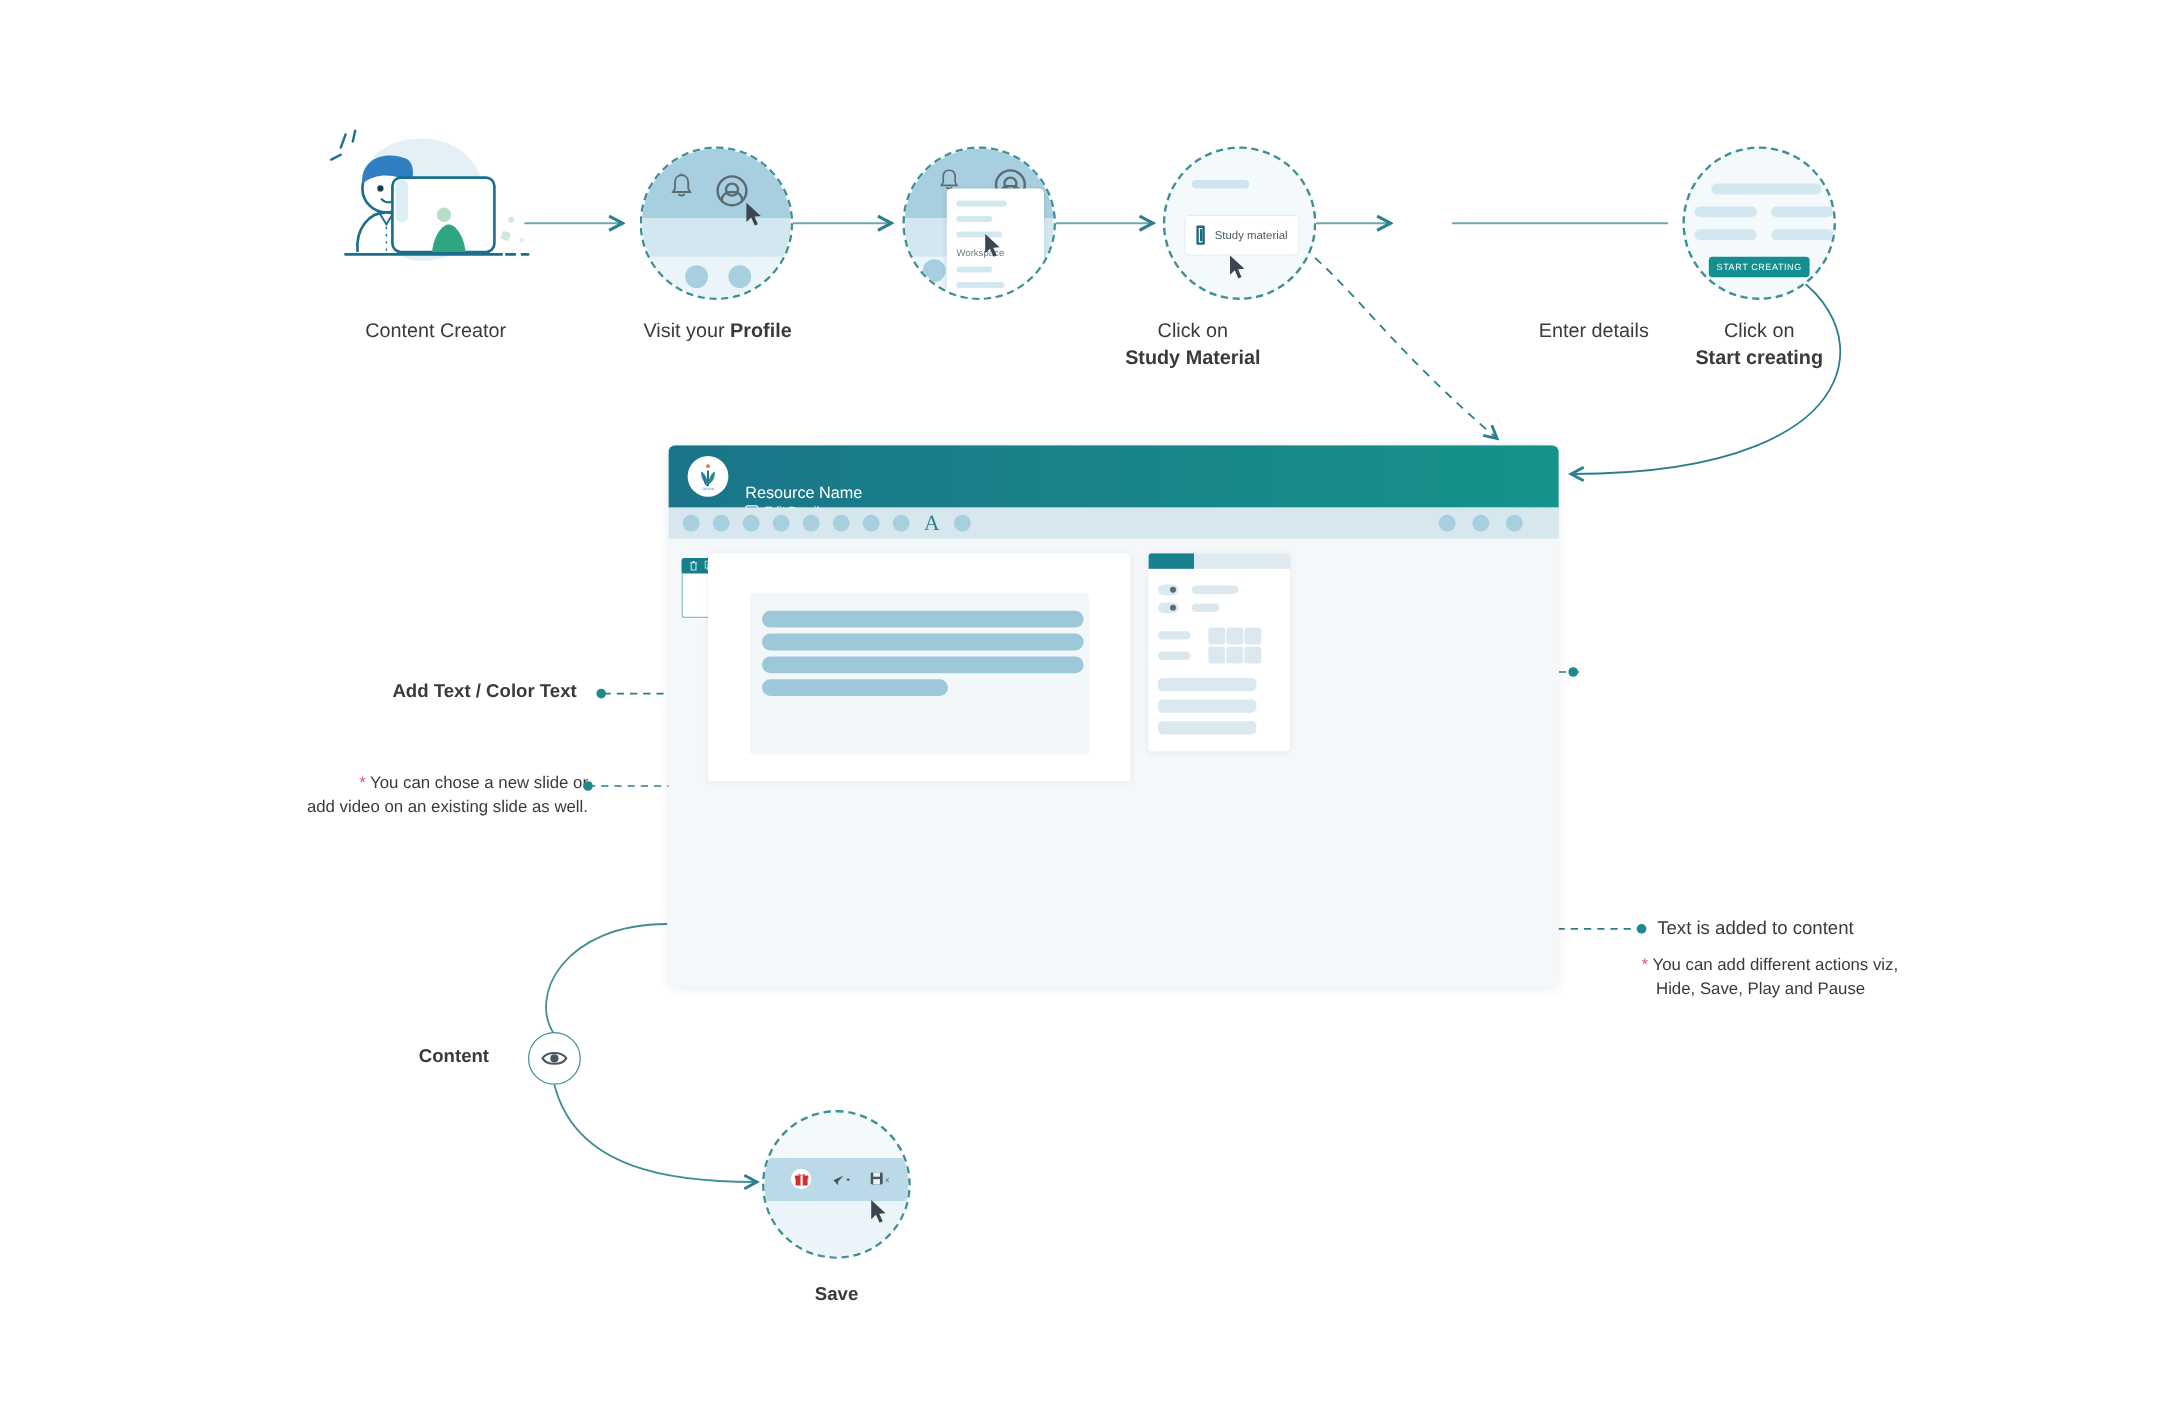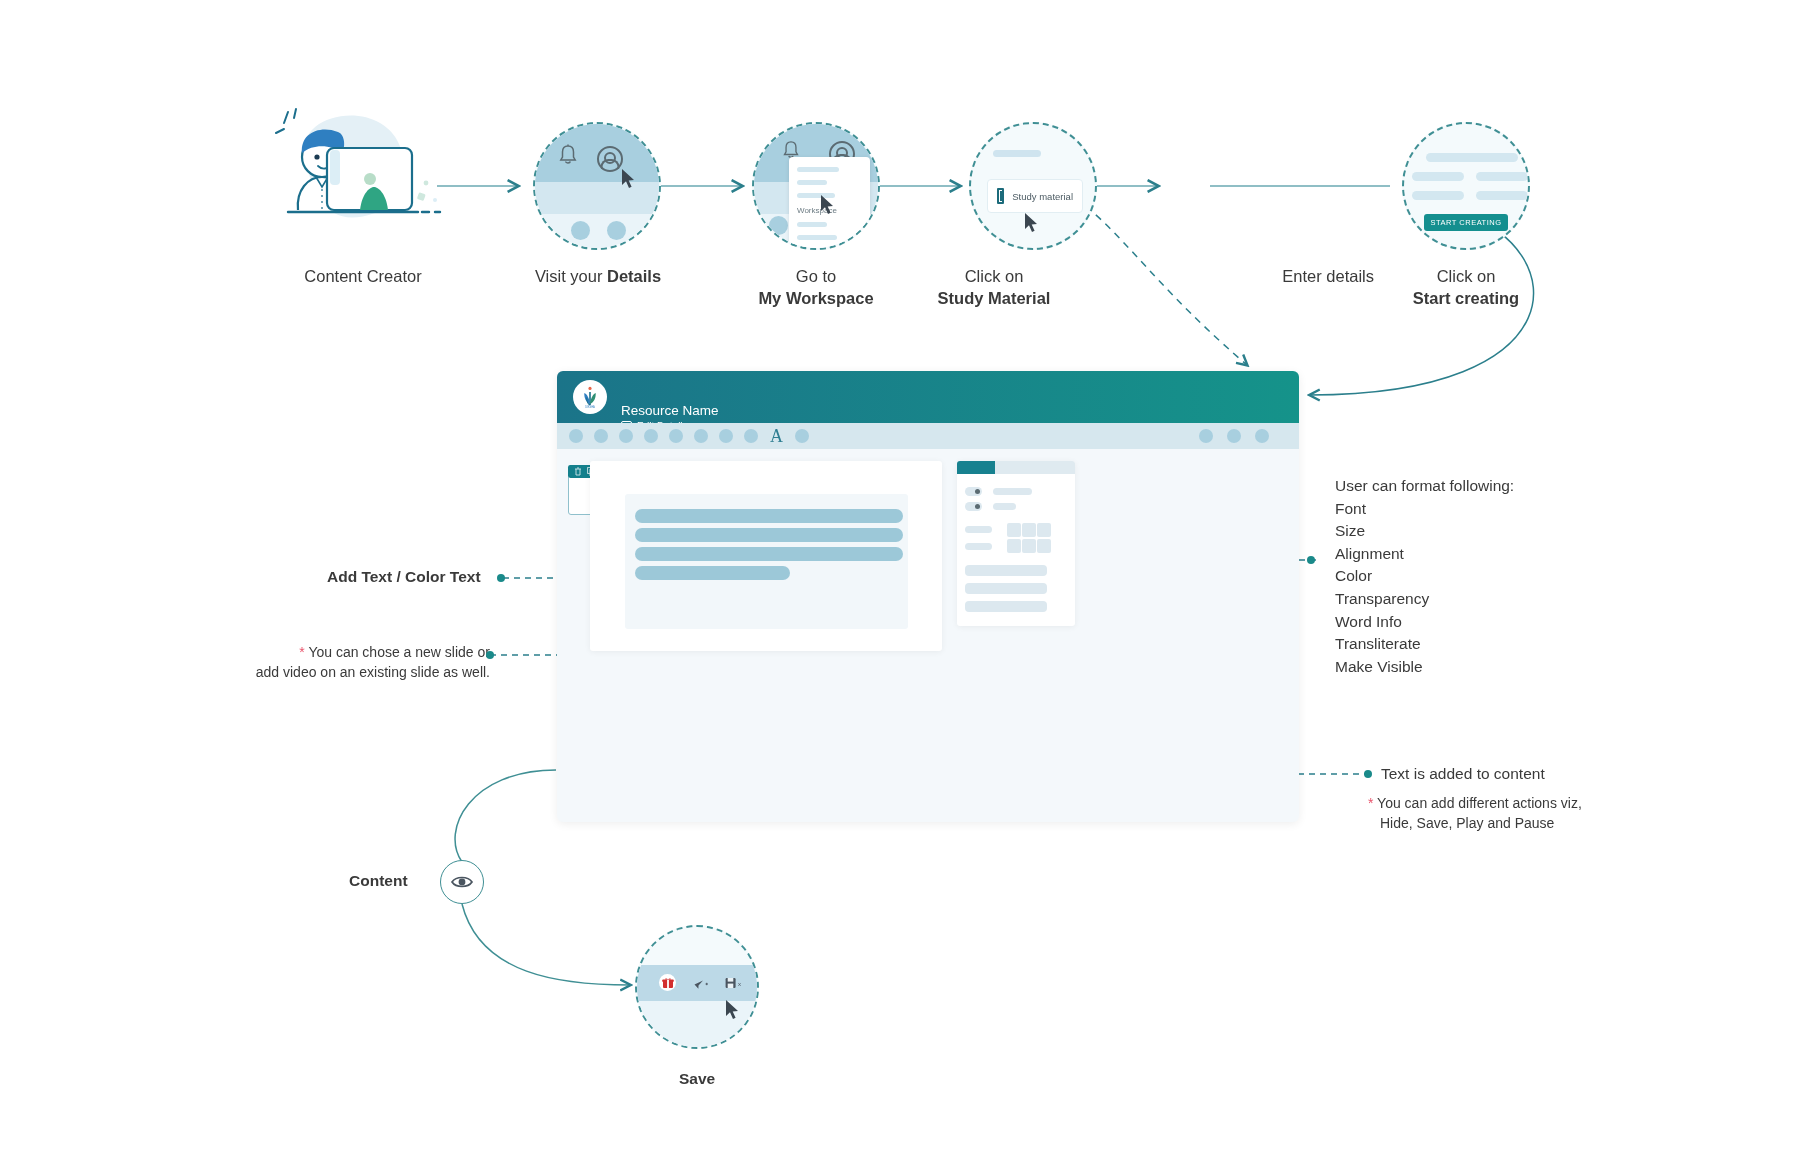--- a/index.html
+++ b/index.html
@@ -249,21 +249,21 @@
     <div class="avatar-ic" style="left:62px;top:22px;"></div>
     <div class="dot-sm" style="left:36px;top:97px;"></div>
     <div class="dot-sm" style="left:72px;top:97px;"></div>
     <div class="cursor" style="left:86px;top:44px;">
       <svg width="16" height="22" viewBox="0 0 16 22">
           <path d="M1,1 L1,17 L5,13.3 L8,20 L10.6,18.8 L7.7,12.4 L13,12 Z" fill="#3b4650"></path>
         </svg>
     </div>
   </div>
   <div class="step-label" style="left:483px;top:265px;">
-    <span>Visit your </span><b>Details</b>
+    <span>Visit your </span><b>Profile</b>
   </div>
 
   <div class="step-circle" style="left:752px;top:122px;">
     <div class="band-top"></div>
     <div class="band-mid"></div>
     <div class="band-bot"></div>
     <div class="bell" style="left:28px;top:16px;">
       <svg width="18" height="20" viewBox="0 0 20 22">
           <path d="M10,2 C6.5,2 4.5,4.5 4.5,8 L4.5,13 L2.8,16 L17.2,16 L15.5,13 L15.5,8 C15.5,4.5 13.5,2 10,2 Z" fill="none" stroke="#5b6b72" stroke-width="1.5"></path>
           <path d="M7.6,17.5 C7.8,19.3 11.9,19.5 12.3,17.5" fill="none" stroke="#5b6b72" stroke-width="1.5"></path>
@@ -277,24 +277,20 @@
       <div class="mline" style="left:8px;top:36px;width:38px;"></div>
       <div class="mtext" style="left:8px;top:49px;">Workspace</div>
       <div class="mline" style="left:8px;top:65px;width:30px;"></div>
       <div class="mline" style="left:8px;top:78px;width:40px;"></div>
     </div>
     <div class="cursor" style="left:66px;top:70px;">
       <svg width="16" height="22" viewBox="0 0 16 22">
           <path d="M1,1 L1,17 L5,13.3 L8,20 L10.6,18.8 L7.7,12.4 L13,12 Z" fill="#3b4650"></path>
         </svg>
     </div>
-  </div>
-  <div class="step-label" style="left:701px;top:265px;">
-    <span>Go to</span><br>
-    <b>My Workspace</b>
   </div>
 
   <div class="step-circle" style="left:969px;top:122px;">
     <div class="wline" style="left:22px;top:26px;width:48px;background:#cfe4ef;height:7px;"></div>
     <div class="sm-card" style="left:16px;top:55px;width:96px;height:34px;">
       <div class="book-ic"></div>
       <span>Study material</span>
     </div>
     <div class="cursor" style="left:53px;top:88px;">
       <svg width="16" height="22" viewBox="0 0 16 22">
@@ -415,31 +411,20 @@
 
   <div class="anno anno-strong" style="left:327px;top:568px;">Add Text / Color Text</div>
   <div class="enddot" style="left:497px;top:574px;"></div>
 
   <div class="anno anno-note" style="left:228px;top:642px;width:262px;text-align:right;">
     <span class="star">*</span><span> You can chose a new slide or</span><br>
     <span>add video on an existing slide as well.</span>
   </div>
   <div class="enddot" style="left:486px;top:651px;"></div>
 
-  <div class="fmt-list" style="left:1335px;top:475px;">
-    <div>User can format following:</div>
-    <div>Font</div>
-    <div>Size</div>
-    <div>Alignment</div>
-    <div>Color</div>
-    <div>Transparency</div>
-    <div>Word Info</div>
-    <div>Transliterate</div>
-    <div>Make Visible</div>
-  </div>
   <div class="enddot" style="left:1307px;top:556px;"></div>
 
   <div class="anno anno-plain" style="left:1381px;top:765px;">Text is added to content</div>
   <div class="enddot" style="left:1364px;top:770px;"></div>
 
   <div class="anno anno-note" style="left:1368px;top:793px;width:245px;">
     <span class="star">*</span><span> You can add different actions viz,</span><br>
     <span style="margin-left:12px;">Hide, Save, Play and Pause</span>
   </div>
 

